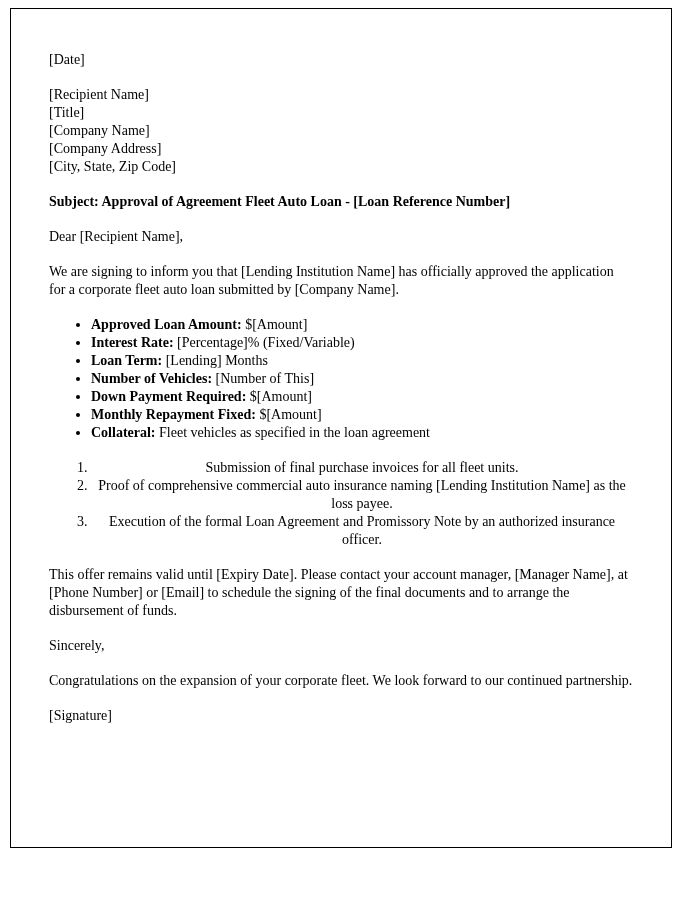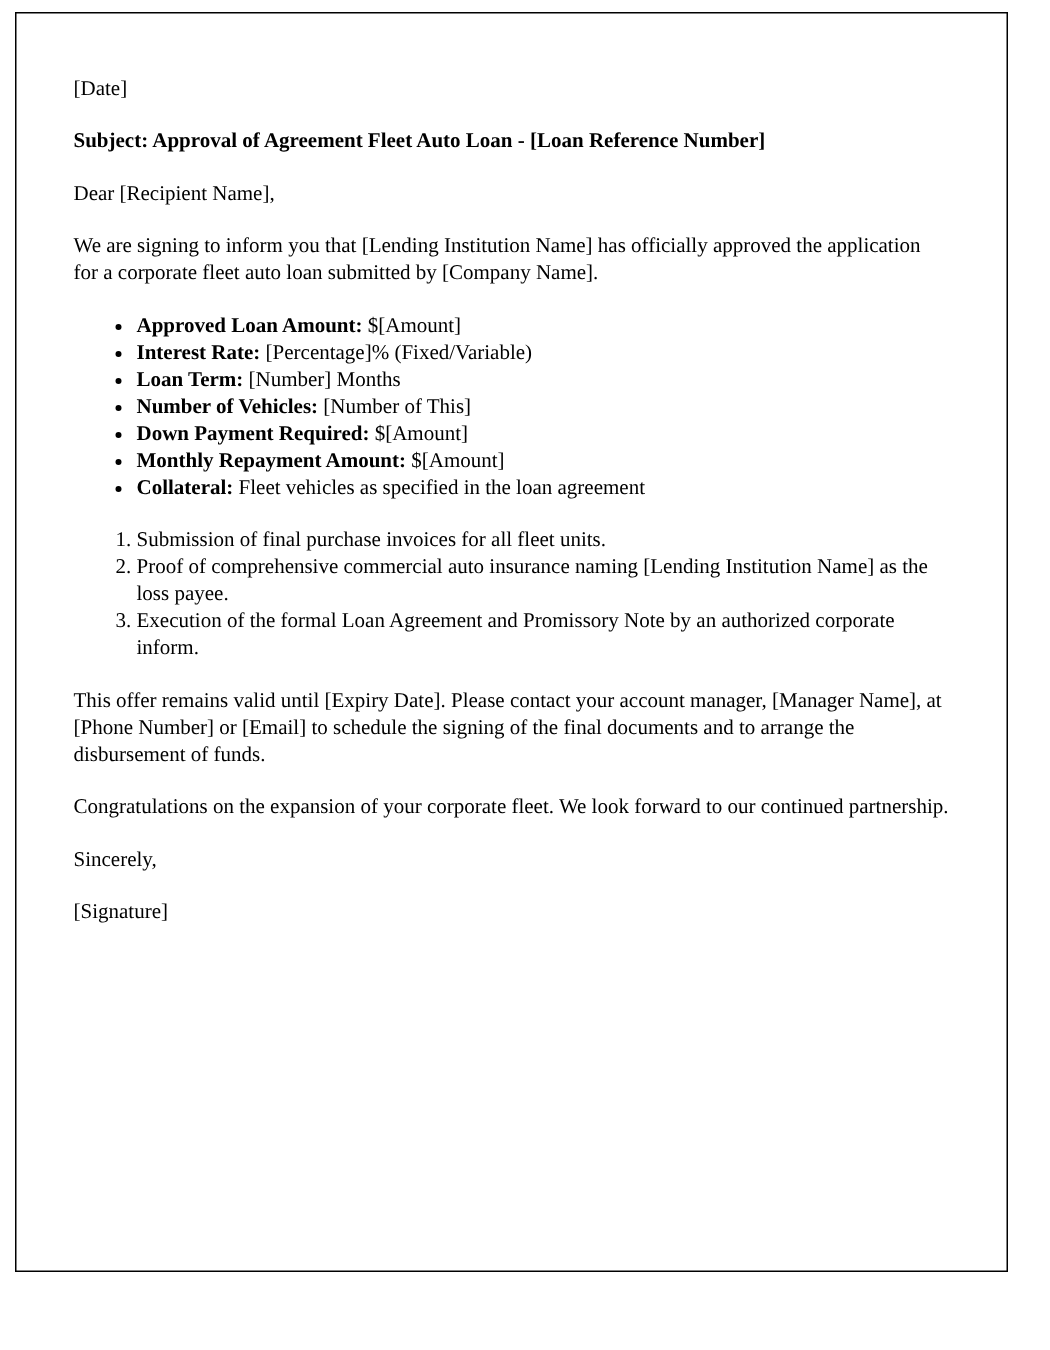--- a/index.html
+++ b/index.html
@@ -32,58 +32,65 @@
   ul.terms-list {
     margin: 0 0 17px 0;
     padding-left: 42px;
     list-style-type: disc;
   }
   ul.terms-list li { line-height: 18px; }
   ol.conditions-list {
     margin: 0 0 17px 0;
     padding-left: 42px;
   }
-  ol.conditions-list li { line-height: 18px; }
+  ol.conditions-list li { line-height: 18px; text-align: center; }
   strong { font-weight: bold; }
 </style>
 </head>
 <body>
 
 <div class="page-frame">
   <div class="letter">
 
     <p>[Date]</p>
 
+    <div class="address-block">
+      <div>[Recipient Name]</div>
+      <div>[Title]</div>
+      <div>[Company Name]</div>
+      <div>[Company Address]</div>
+      <div>[City, State, Zip Code]</div>
+    </div>
 
     <p class="subject">Subject: Approval of Agreement Fleet Auto Loan - [Loan Reference Number]</p>
 
     <p>Dear [Recipient Name],</p>
 
     <p>We are signing to inform you that [Lending Institution Name] has officially approved the application for a corporate fleet auto loan submitted by [Company Name].</p>
 
 
     <ul class="terms-list">
       <li><strong>Approved Loan Amount:</strong><span> $[Amount]</span></li>
       <li><strong>Interest Rate:</strong><span> [Percentage]% (Fixed/Variable)</span></li>
-      <li><strong>Loan Term:</strong><span> [Number] Months</span></li>
+      <li><strong>Loan Term:</strong><span> [Lending] Months</span></li>
       <li><strong>Number of Vehicles:</strong><span> [Number of This]</span></li>
       <li><strong>Down Payment Required:</strong><span> $[Amount]</span></li>
-      <li><strong>Monthly Repayment Amount:</strong><span> $[Amount]</span></li>
+      <li><strong>Monthly Repayment Fixed:</strong><span> $[Amount]</span></li>
       <li><strong>Collateral:</strong><span> Fleet vehicles as specified in the loan agreement</span></li>
     </ul>
 
 
     <ol class="conditions-list">
       <li>Submission of final purchase invoices for all fleet units.</li>
       <li>Proof of comprehensive commercial auto insurance naming [Lending Institution Name] as the loss payee.</li>
-      <li>Execution of the formal Loan Agreement and Promissory Note by an authorized corporate inform.</li>
+      <li>Execution of the formal Loan Agreement and Promissory Note by an authorized insurance officer.</li>
     </ol>
 
     <p>This offer remains valid until [Expiry Date]. Please contact your account manager, [Manager Name], at [Phone Number] or [Email] to schedule the signing of the final documents and to arrange the disbursement of funds.</p>
 
+    <p>Sincerely,</p>
+
     <p>Congratulations on the expansion of your corporate fleet. We look forward to our continued partnership.</p>
-
-    <p>Sincerely,</p>
 
     <p>[Signature]</p>
 
   </div>
 </div>
 
 </body></html>

